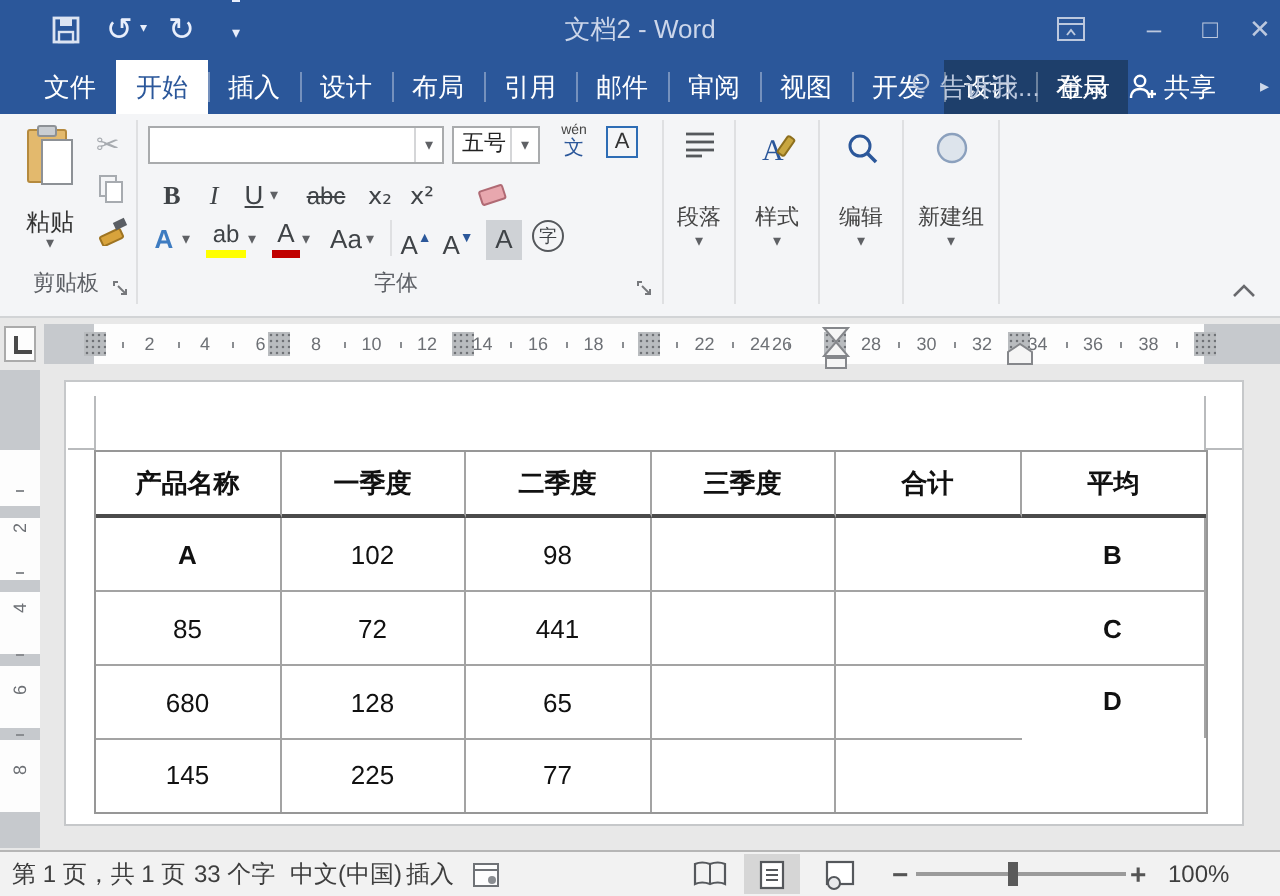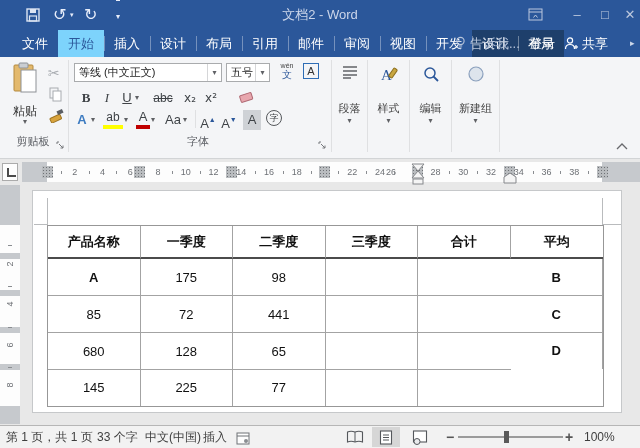--- a/index.html
+++ b/index.html
@@ -14,21 +14,21 @@
   #titlebar .qbtn{position:absolute;top:0;height:30px;line-height:30px;color:#e8eefb;font-size:15px;cursor:default;}
   #win-title{position:absolute;left:50%;top:0;transform:translateX(-50%);height:30px;line-height:30px;
              color:#ccd6ea;font-size:13px;white-space:nowrap;}
   .winctl{position:absolute;top:0;height:30px;line-height:30px;color:#bcc8de;font-size:13px;text-align:center;width:22px;}
 
   
   #tabrow{position:absolute;left:0;top:30px;width:640px;height:27px;background:#2b579a;}
   #file-tab{position:absolute;left:8px;top:0;height:27px;line-height:27px;padding:0 14px;color:#fff;font-size:13px;}
   #tab-strip{position:absolute;left:58px;top:0;height:27px;display:flex;}
   .tab{position:relative;height:27px;line-height:27px;padding:0 10px;color:#fff;font-size:13px;white-space:nowrap;}
-  .tab.active{background:#7dd3fc;color:#2b579a;}
+  .tab.active{background:#ffffff;color:#2b579a;}
   .tab:not(.active)::before{content:"";position:absolute;left:0;top:6px;width:1px;height:15px;background:rgba(255,255,255,.35);}
   .tab.ctx{background:#1e3f6b;}
   #tellme{position:absolute;left:455px;top:0;height:27px;line-height:27px;color:#b9c6dc;font-size:13px;}
   #signin{position:absolute;left:529px;top:0;height:44px;line-height:27px;color:#fff;font-size:13px;}
   #share{position:absolute;left:564px;top:0;height:27px;line-height:27px;color:#fff;font-size:13px;}
   #tabs-overflow{position:absolute;left:630px;top:0;height:27px;line-height:27px;color:#cdd8ea;font-size:9px;}
 
   
   #ribbon{position:absolute;left:0;top:57px;width:640px;height:101px;background:#f4f5f7;border-bottom:1px solid #d2d4d6;}
   .gsep{position:absolute;top:3px;width:1px;height:92px;background:#dfe0e2;}
@@ -177,21 +177,20 @@
     <span class="launcher" style="left:56px;">
       <svg width="9" height="9" viewBox="0 0 9 9">
           <polyline points="1,3 1,1 3,1" fill="none" stroke="#76787c"></polyline>
           <line x1="3" y1="3" x2="7" y2="7" stroke="#76787c"></line>
           <polyline points="7,4.5 7,7 4.5,7" fill="none" stroke="#76787c"></polyline>
         </svg>
     </span>
     <div class="gsep" style="left:68px;"></div>
 
     <div class="combo" style="left:74px;width:148px;">
-      <span class="val">等线 (中文正文)</span>
       <span class="ca">▾</span>
     </div>
     <div class="combo" style="left:226px;width:44px;">
       <span class="val">五号</span>
       <span class="ca">▾</span>
     </div>
     <div class="abs" style="left:276px;top:5px;width:22px;text-align:center;">
       <div style="font-size:7px;color:#444;line-height:7px;">wén</div>
       <div style="font-size:10px;color:#2b579a;line-height:11px;">文</div>
     </div>
@@ -365,21 +364,21 @@
     <div class="cropmark" style="left:569px;top:7px;width:1px;height:27px;"></div>
     <div class="cropmark" style="left:570px;top:33px;width:18px;height:1px;"></div>
     <div id="word-table">
         <div class="tcell hdr">产品名称</div>
         <div class="tcell hdr">一季度</div>
         <div class="tcell hdr">二季度</div>
         <div class="tcell hdr">三季度</div>
         <div class="tcell hdr">合计</div>
         <div class="tcell hdr lastcol">平均</div>
         <div class="tcell rowhead">A</div>
-        <div class="tcell">175</div>
+        <div class="tcell">102</div>
         <div class="tcell">98</div>
         <div class="tcell"></div>
         <div class="tcell lastcol"></div>
         <div class="tcell rowhead">B</div>
         <div class="tcell">85</div>
         <div class="tcell">72</div>
         <div class="tcell">441</div>
         <div class="tcell"></div>
         <div class="tcell lastcol"></div>
         <div class="tcell rowhead">C</div>

